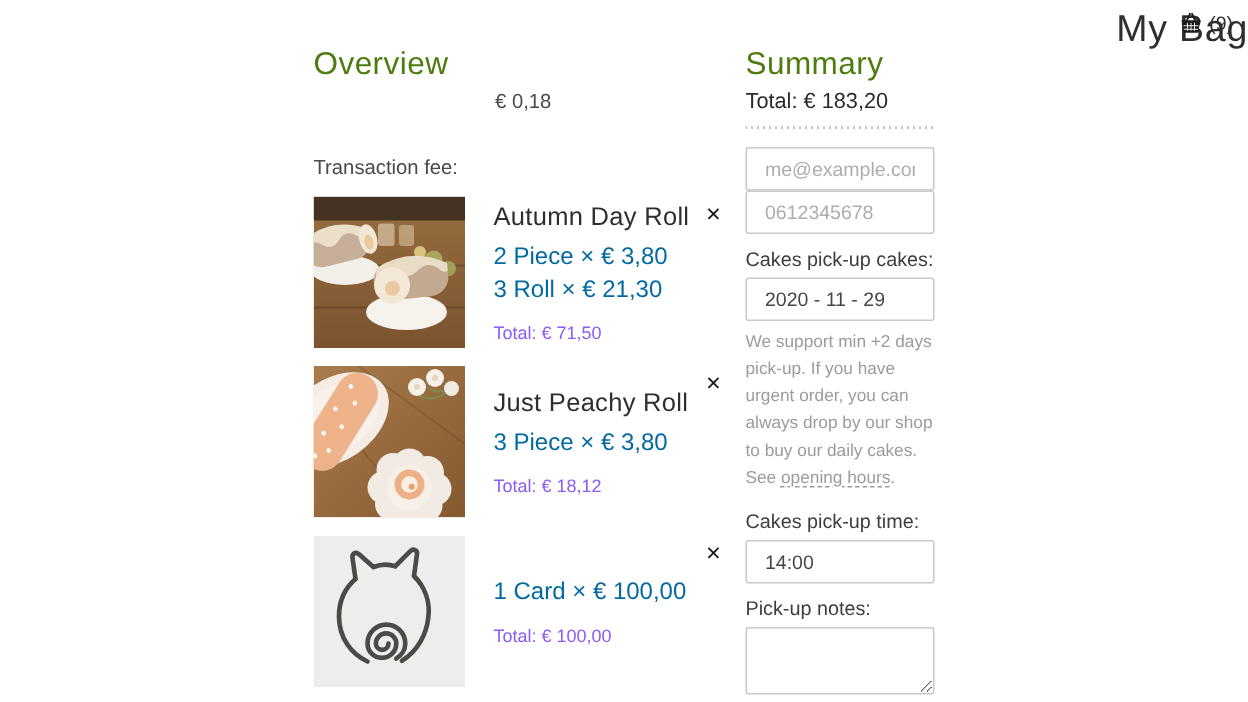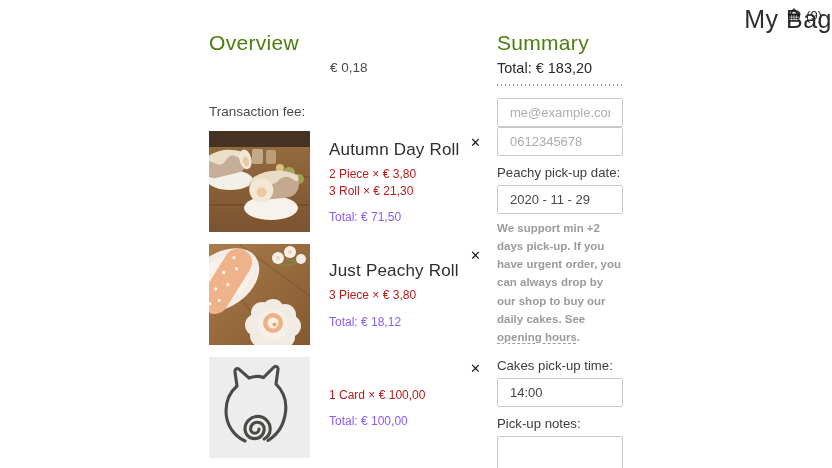--- a/index.html
+++ b/index.html
@@ -21,37 +21,37 @@
 
   
   .fee-row { display:flex; font-size:13.5px; color:#4a4a4a; margin-top:3px; margin-bottom:12px; }
   .fee-row .lbl { width:121px; flex:none;margin-top:44px; }
 
   .item { display:flex; margin-bottom:12px;align-items:center; }
   .item-img { width:101px; height:101px; flex:none; overflow:hidden; }
   .item-img svg { display:block; }
   .item-body { flex:1; margin-left:19px; padding-top:1px; }
   .item-title { font-size:17px; font-weight:400; color:#2e2e2e; letter-spacing:.2px; margin-bottom:7px; }
-  .item-line { font-size:12px; color:#b91c1c; line-height:1.2; margin-bottom:2px; }
+  .item-line { font-size:16px; color:#0369a1; line-height:1.2; margin-bottom:2px; }
   .item-total { font-size:12px; color:#8b5cf6; margin-top:12px; }
   .item-close { flex:none; width:16px; border:none; background:none; font-weight:700; font-size:13px;
     color:#1c1c1c; cursor:pointer; align-self:flex-start; margin-top:4px; padding:0; text-align:right;
     font-family:inherit; }
 
   
   .summary-total { font-size:14.5px; font-weight:400; color:#2a2a2a; margin-top:3px; }
   .dotted-sep { margin-top:8px; margin-bottom:12px; height:2px;
     background-image:repeating-linear-gradient(to right,#8c8c8c 0 1px,transparent 1px 4px);
     background-size:4px 1.5px; background-repeat:repeat-x; background-position:0 0; }
   .field-label { display:block; font-size:13.2px; color:#3d3d3d; margin-top:9px; margin-bottom:5px; }
   .text-input { width:100%; height:29px; border:1px solid #c9c9c9; border-radius:2px;
     padding:0 12px; font-size:13px; color:#474747; font-family:inherit; background:#fff; }
   .text-input::placeholder { color:#adadad; opacity:1; }
   textarea.text-input { height:45px; padding:6px 10px; resize:both; }
-  .date-note { font-size:11.5px; color:#9b9b9b; line-height:1.58; margin-top:5px; margin-bottom:12px;font-weight:bold; }
+  .date-note { font-size:11.5px; color:#9b9b9b; line-height:1.58; margin-top:5px; margin-bottom:12px; }
   .date-note a { color:#9b9b9b; text-decoration:underline; text-decoration-style:dashed;
     text-underline-offset:2px; cursor:pointer; }
 </style>
 </head>
 <body>
 
 <h1 class="page-title">My Bag</h1>
 
 <div class="cart-indicator">
   <svg width="16" height="15" viewBox="0 0 24 22">
@@ -190,21 +190,21 @@
 
   <section>
     <h2>Summary</h2>
     <div class="summary-total">Total: € 183,20</div>
     <div class="dotted-sep"></div>
 
     <input class="text-input" type="text" placeholder="me@example.com" style="">
 
     <input class="text-input" type="text" placeholder="0612345678" style="">
 
-    <label class="field-label">Peachy pick-up date:</label>
+    <label class="field-label">Cakes pick-up cakes:</label>
     <input class="text-input" type="text" value="2020 - 11 - 29" style="">
 
     <p class="date-note"><span>We support min +2 days pick-up. If you have urgent order, you can always drop by our shop to buy our daily cakes. See </span><a>opening hours</a><span>.</span></p>
 
     <label class="field-label" style="margin-top:0">Cakes pick-up time:</label>
     <input class="text-input" type="text" value="14:00" style="">
 
     <label class="field-label">Pick-up notes:</label>
     <textarea class="text-input" style=""></textarea>
 

